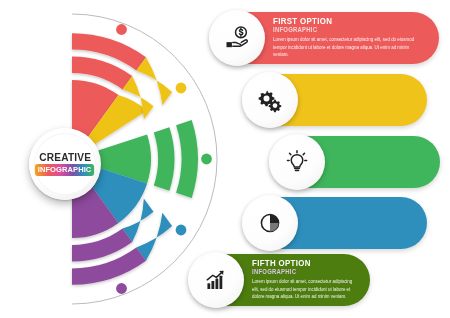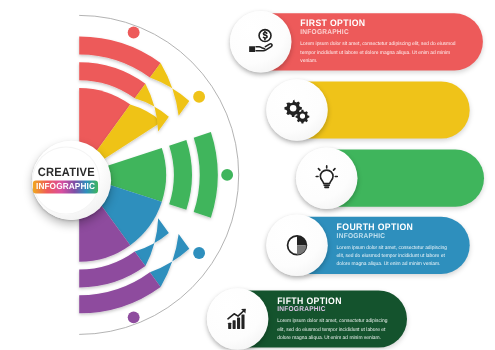--- a/index.html
+++ b/index.html
@@ -8,21 +8,21 @@
     font-family:"Liberation Sans",sans-serif;position:relative;
   }
   #stage{position:absolute;inset:0;width:450px;height:318px;}
   .wheel{position:absolute;left:0;top:0;width:450px;height:318px;}
 
   
   .badge{
     position:absolute;left:29px;top:128px;width:72px;height:72px;border-radius:50%;
     background:radial-gradient(circle at 34% 28%,#ffffff 0%,#ffffff 52%,#f2f2f2 78%,#e3e3e3 100%);
     box-shadow:0 4px 9px rgba(0,0,0,.28), 0 1px 2px rgba(0,0,0,.18);
-    display:flex;flex-direction:column;align-items:flex-start;justify-content:center;
+    display:flex;flex-direction:column;align-items:center;justify-content:center;
     z-index:20;
   }
   .badge-inner{
     width:62px;height:62px;border-radius:50%;background:#fff;
     box-shadow:inset 0 0 0 1px rgba(0,0,0,.045);
     display:flex;flex-direction:column;align-items:center;justify-content:center;
     gap:1px;
   }
   .badge-top{
     font-weight:bold;font-size:11px;letter-spacing:.2px;color:#2b2b2b;
@@ -164,28 +164,23 @@
   </div>
 
   <div class="panel" style="left:244px;top:197px;right:23px;background:#2E8FBD;">
     <div class="pic">
       <svg viewBox="0 0 32 32">
         <circle cx="16" cy="16" r="9.8" fill="none" stroke="#222" stroke-width="1.8"></circle>
         <path d="M16 16 L16 6.2 A 9.8 9.8 0 0 1 25.8 16 Z" fill="#222"></path>
         <path d="M16 16 L25.8 16 A 9.8 9.8 0 0 1 16 25.8 Z" fill="#777"></path>
       </svg>
     </div>
-    <div class="txt">
-      <div class="p-title">FOURTH OPTION</div>
-      <div class="p-sub" style="color:#bfe0ef;">INFOGRAPHIC</div>
-      <div class="p-body">Lorem ipsum dolor sit amet, consectetur adipiscing elit, sed do eiusmod tempor incididunt ut labore et dolore magna aliqua. Ut enim ad minim veniam.</div>
-    </div>
   </div>
 
-  <div class="panel" style="left:190px;top:264px;right:80px;background:#14532d;">
+  <div class="panel" style="left:190px;top:254px;right:80px;background:#4d7c0f;">
     <div class="pic">
       <svg viewBox="0 0 32 32">
         <g fill="#222">
           <rect x="6.2" y="19.8" width="3.2" height="6.6" rx=".5"></rect>
           <rect x="10.8" y="17.2" width="3.2" height="9.2" rx=".5"></rect>
           <rect x="15.4" y="14.4" width="3.2" height="12" rx=".5"></rect>
           <rect x="20" y="11.2" width="3.2" height="15.2" rx=".5"></rect>
         </g>
         <path d="M6 15.8 L12.4 10.6 L16.4 13 L23.6 6.4" fill="none" stroke="#222" stroke-width="1.7" stroke-linecap="round" stroke-linejoin="round"></path>
         <path d="M19.6 5.6 L24.4 5.4 L24.2 10.2 Z" fill="#222"></path>

